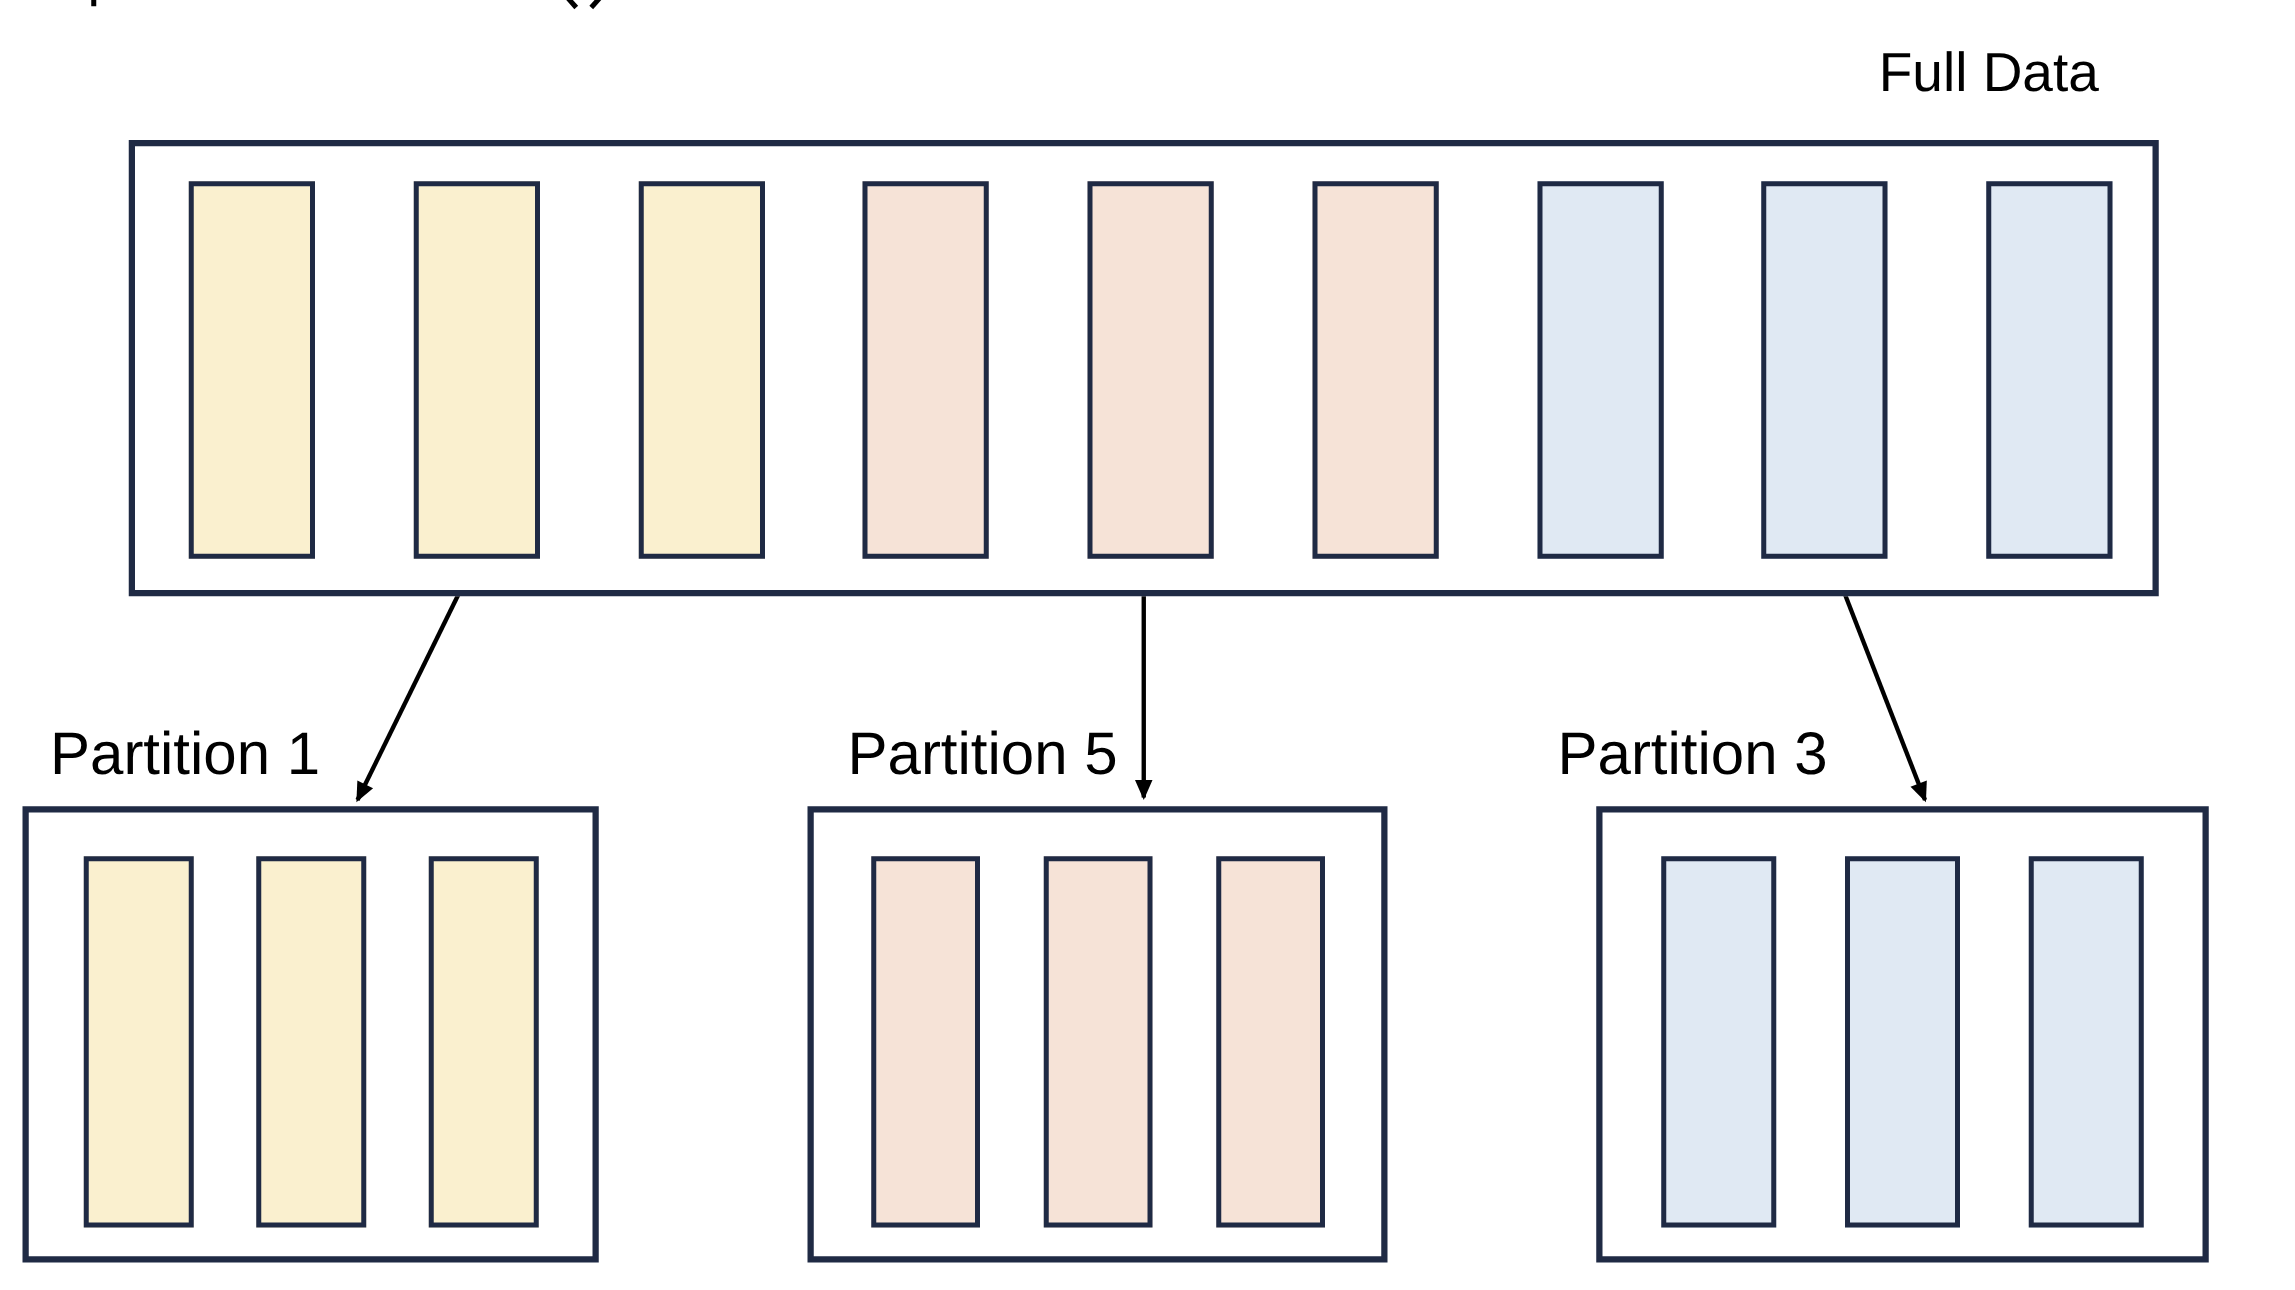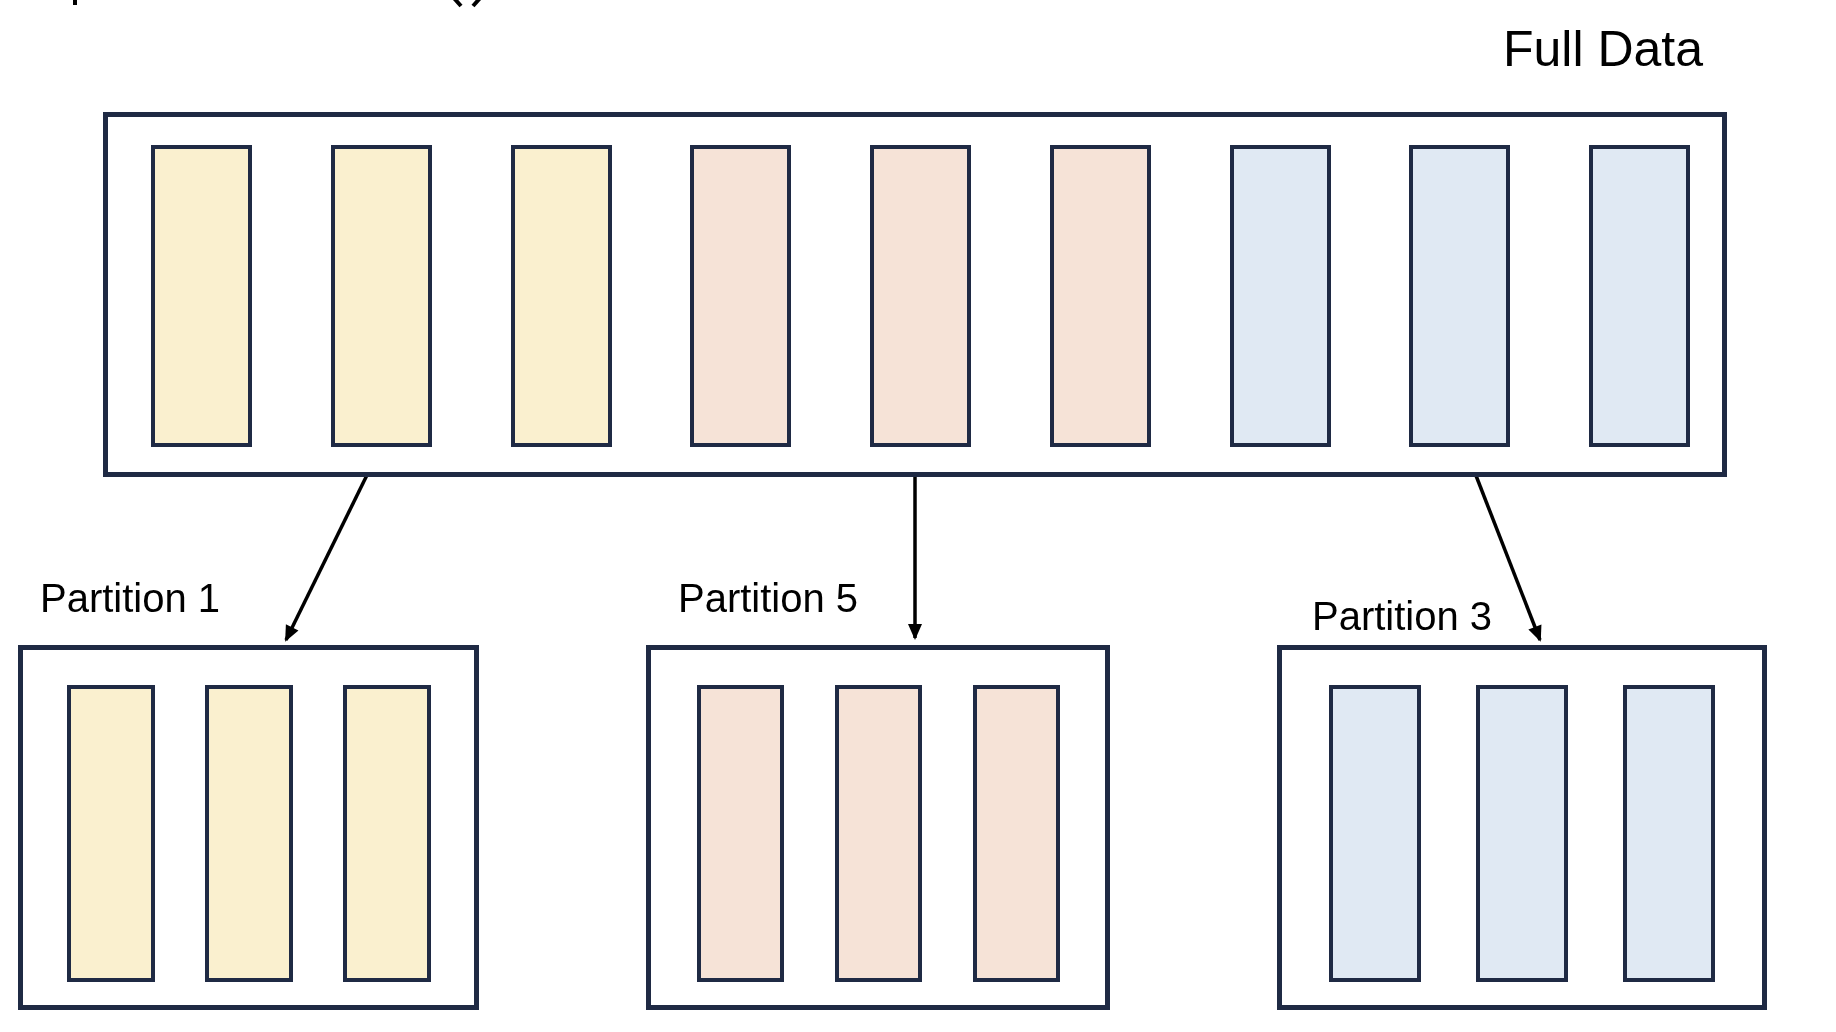--- a/index.html
+++ b/index.html
@@ -39,25 +39,25 @@
     padding-top: 35px;
   }
   #partition-1-box { left: 18px;   width: 461px; gap: 50px; }
   #partition-1-box .bar { width: 88px; height: 297px; }
   #partition-2-box { left: 646px;  width: 464px; gap: 51px; }
   #partition-2-box .bar { width: 87px; height: 297px; }
   #partition-3-box { left: 1277px; width: 490px; gap: 55px; }
   #partition-3-box .bar { width: 92px; height: 297px; }
 
   .label { position: absolute; white-space: nowrap; }
-  #full-data-label { left: 1503px; top: 20px; font-size: 50px; }
-  .partition-label { top: 576px; font-size: 40px; }
+  #full-data-label { left: 1503px; top: 34px; font-size: 44px; }
+  .partition-label { top: 576px; font-size: 48px; }
   #partition-1-label { left: 40px; }
   #partition-2-label { left: 678px; }
-  #partition-3-label { left: 1312px; margin-top: 18px; }
+  #partition-3-label { left: 1246px; }
 
   svg.overlay {
     position: absolute;
     left: 0; top: 0;
     width: 1836px; height: 1032px;
     pointer-events: none;
   }
 </style>
 </head>
 <body>

